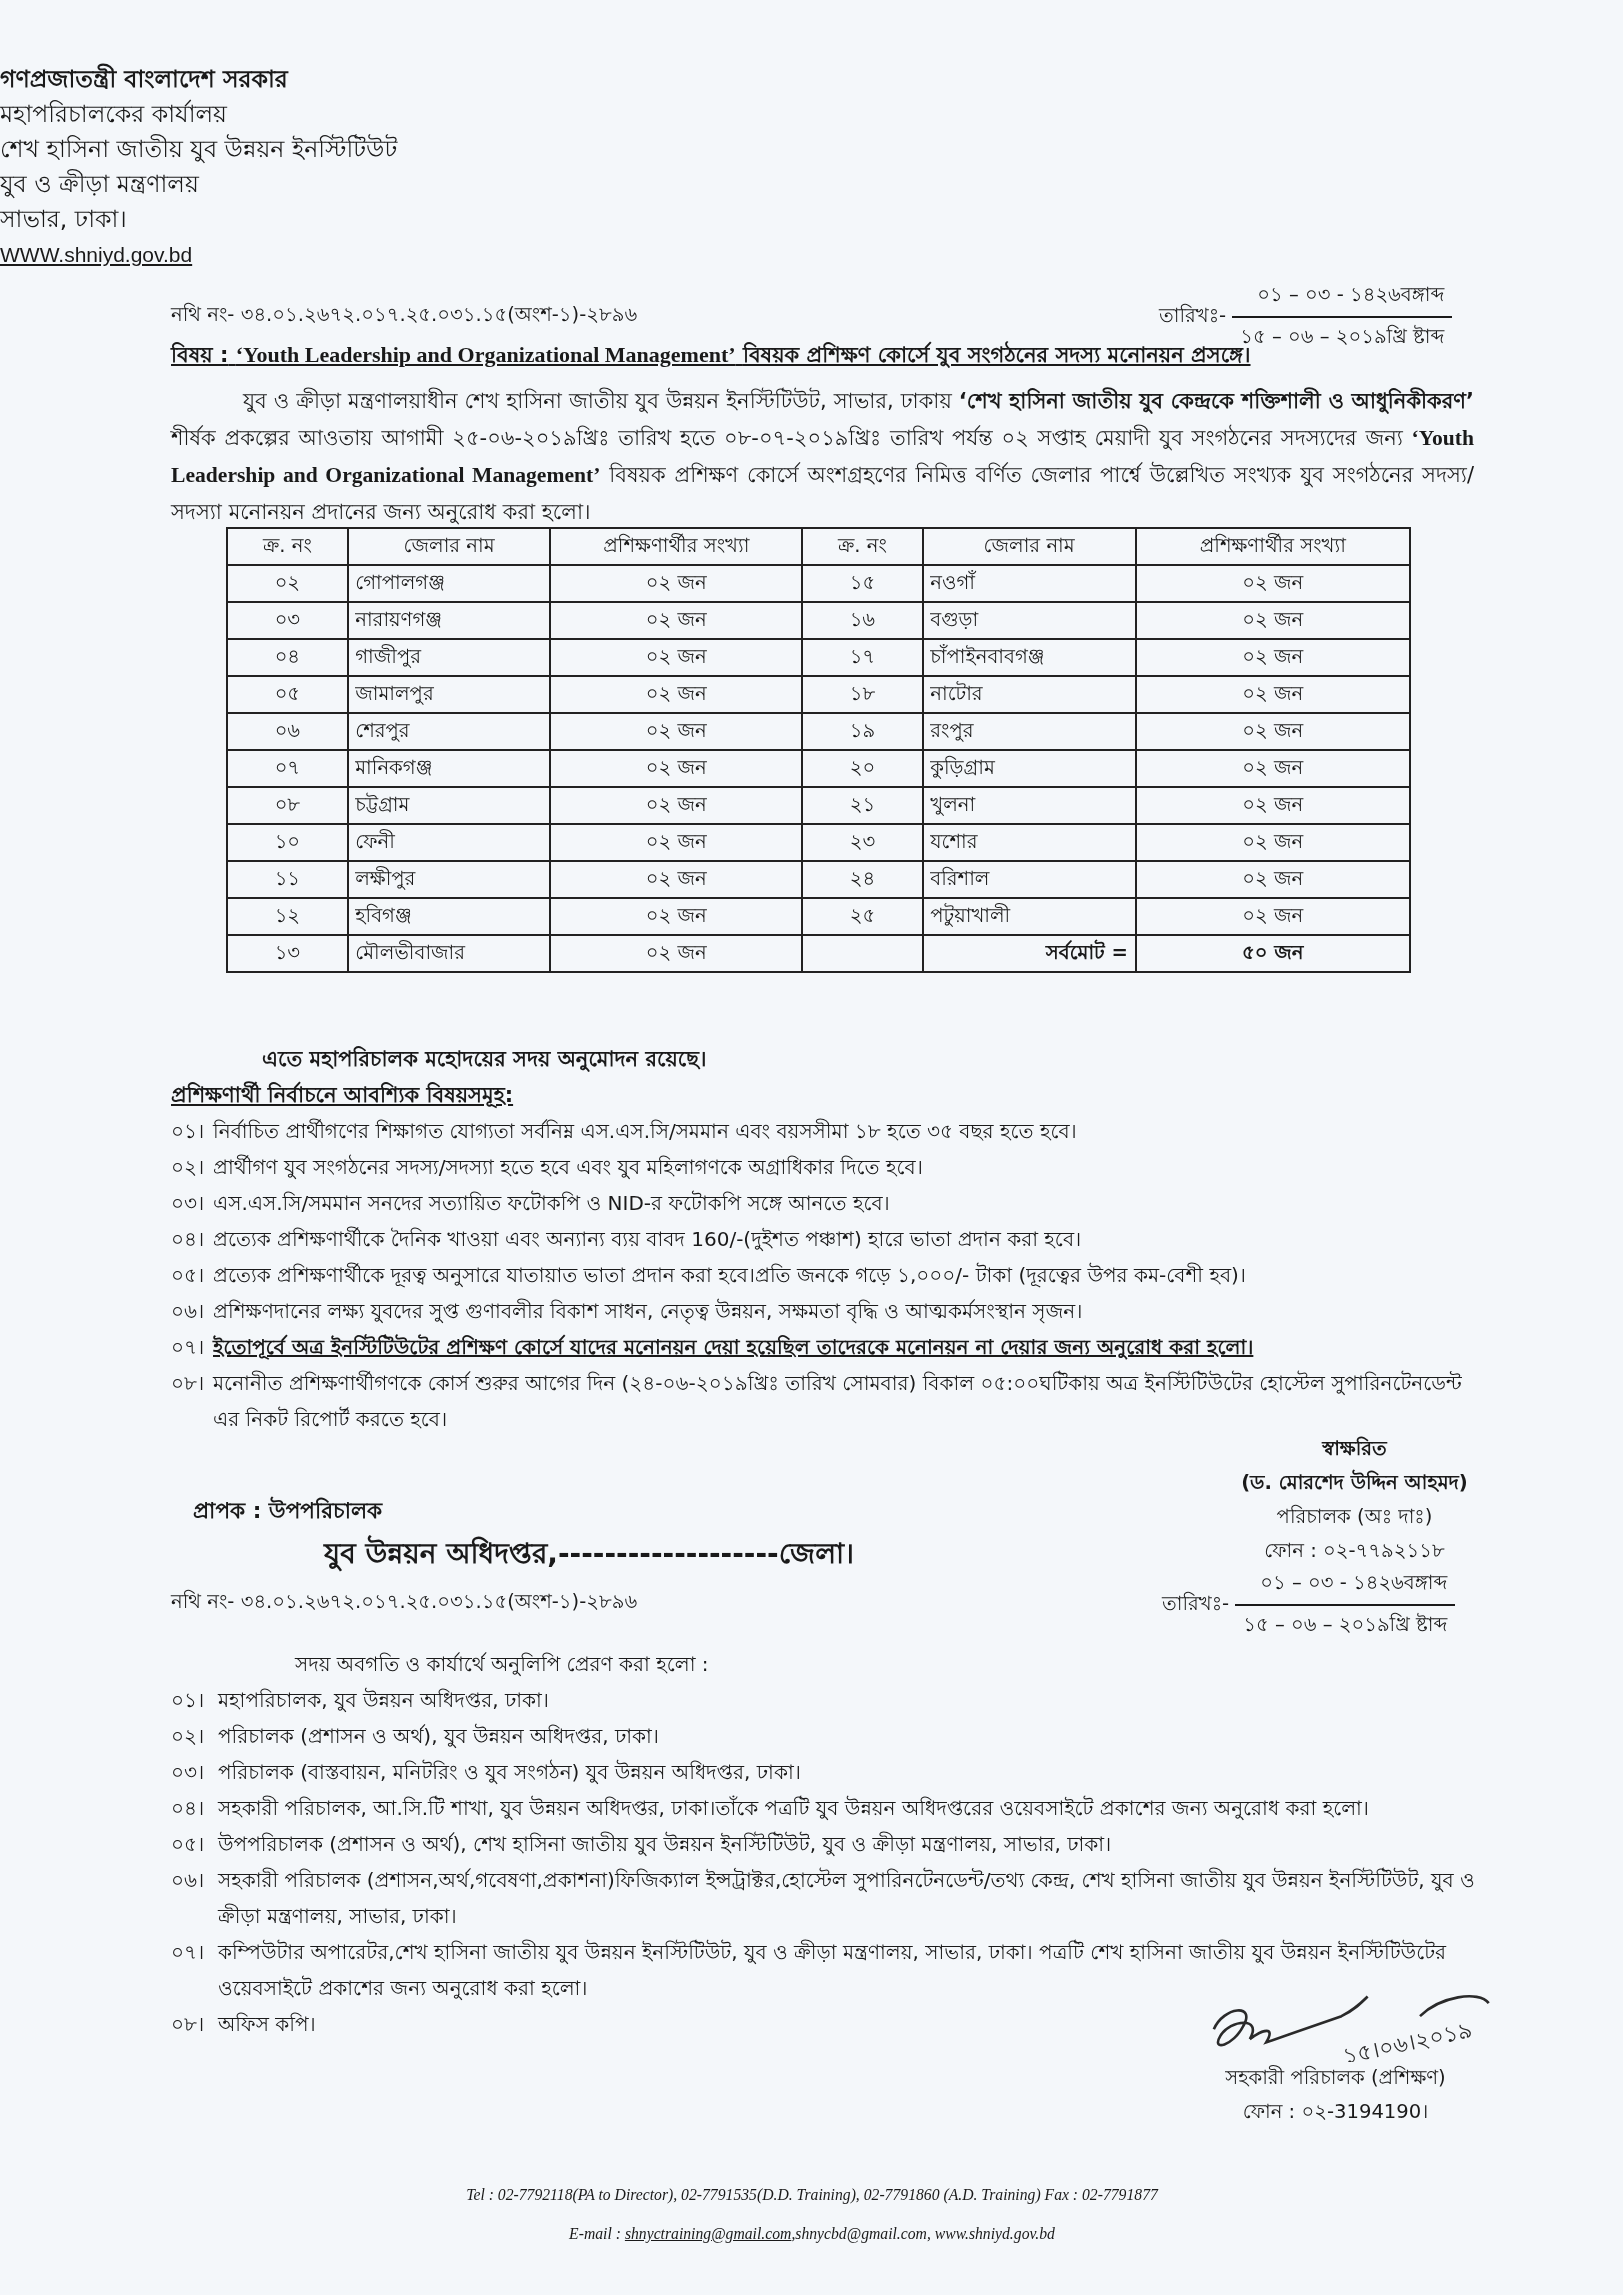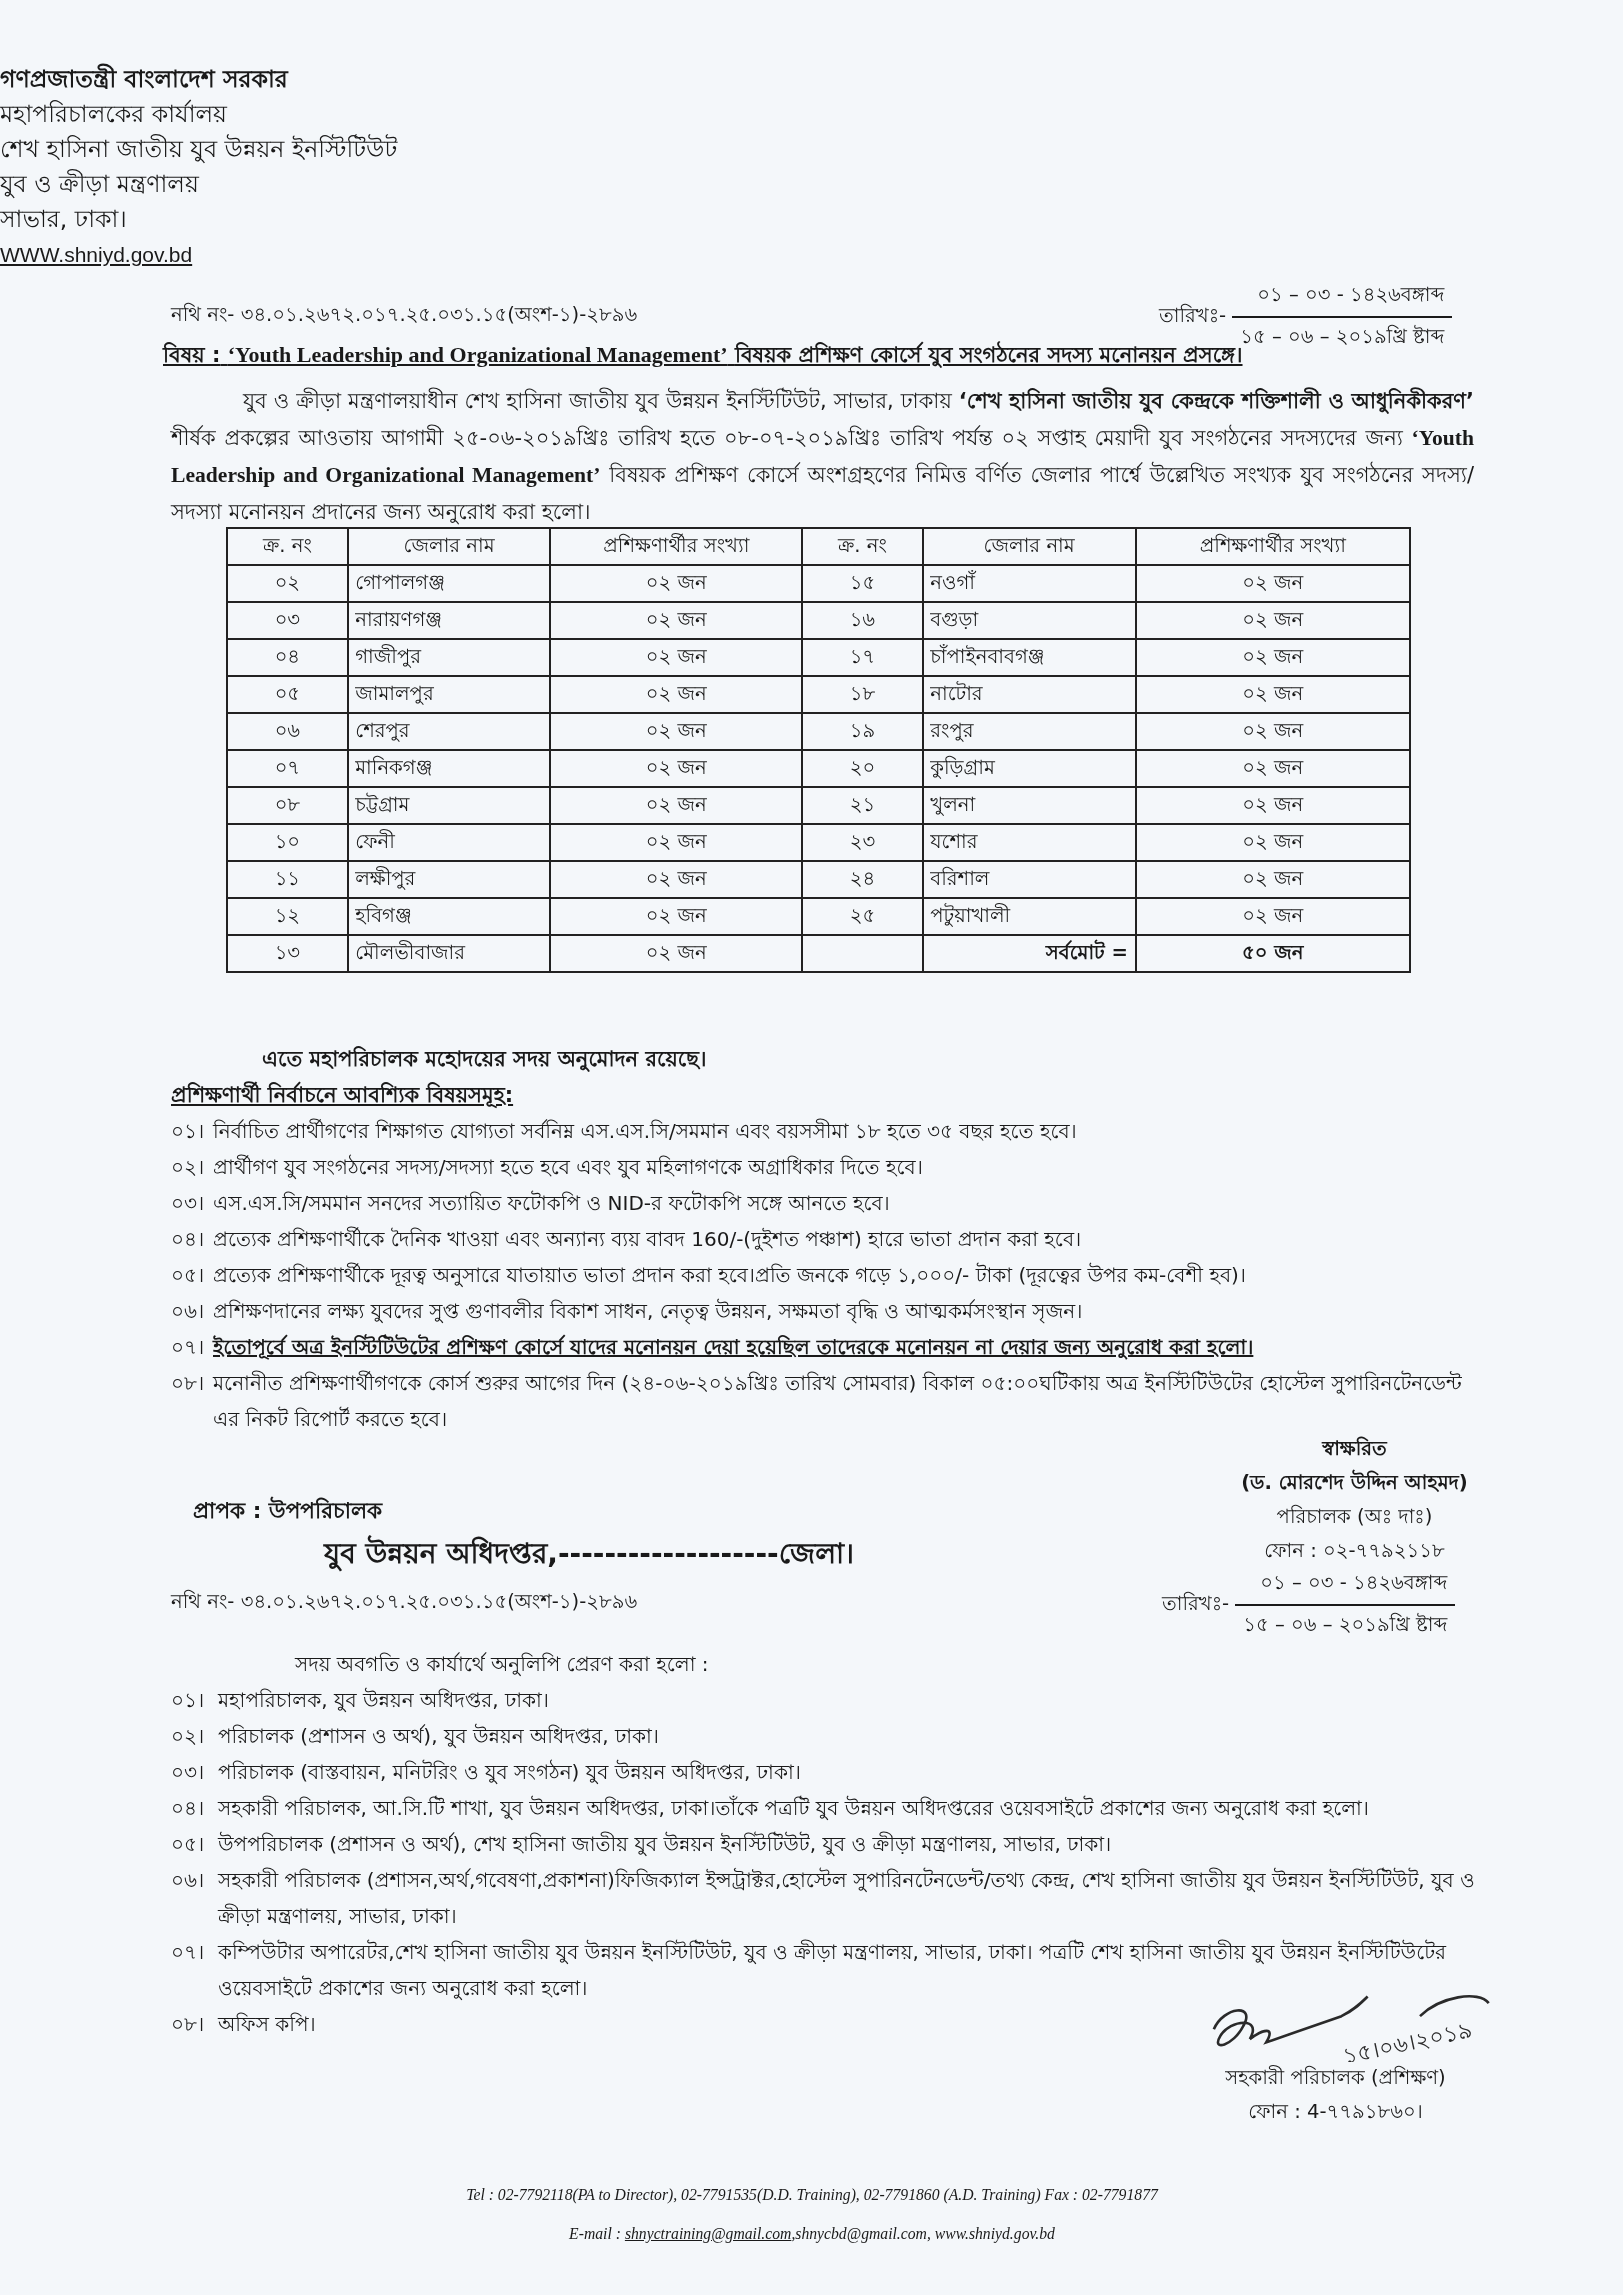--- a/index.html
+++ b/index.html
@@ -11,21 +11,21 @@
     .page { position: absolute; left: 0; top: 0; width: 1624px; height: 2295px; }
     .abs { position: absolute; }
     .hdr { left: 0; width: 1573px; text-align: left; font-size: 23.6px; line-height: 35px; }
     .hdr .bold { font-weight: bold; }
     .hdr .url { text-decoration: underline; font-family: "Liberation Sans", sans-serif; font-size: 21px; }
     .ref { font-size: 19.6px; }
     .datebox { font-size: 19.6px; }
     .datebox .frac { display: inline-block; vertical-align: middle; text-align: center; }
     .datebox .frac .top { padding: 0 7.9px 3.9px; border-bottom: 2px solid #1a1a1a; text-align: right; }
     .datebox .frac .bot { padding: 3.9px 7.9px 0; }
-    .subject { left: 163px; top: 339px; width: 1303px; font-size: 21px; font-weight: bold; text-decoration: underline; white-space: nowrap; }
+    .subject { left: 171px; top: 339px; width: 1303px; font-size: 21px; font-weight: bold; text-decoration: underline; white-space: nowrap; }
     .subject .en { font-family: "Liberation Serif", serif; font-size: 22px; }
     .para { left: 171px; top: 383px; width: 1303px; font-size: 21px; line-height: 37px; text-align: justify; text-indent: 72px; }
     .para .en { font-family: "Liberation Serif", serif; font-weight: bold; font-size: 21.6px; }
     .para b { font-weight: bold; }
     table.alloc { position: absolute; left: 226px; top: 527px; width: 1185px; border-collapse: collapse; font-size: 19.6px; }
     table.alloc th, table.alloc td { border: 2px solid #222; height: 35px; padding: 0 6.5px; }
     table.alloc th { font-weight: normal; text-align: center; height: 35px; }
     table.alloc td.sl { text-align: center; }
     table.alloc td.nm { text-align: left; }
     table.alloc td.ct { text-align: center; }
@@ -303,21 +303,21 @@
     </div>
 
   <svg class="abs signature" viewBox="0 0 440 110">
     <path d="M15 60 C 30 25, 80 20, 60 55 C 45 85, 10 95, 25 70 C 40 45, 90 40, 70 75 M 70 75 C 90 60, 110 55, 95 80 L 210 40 C 230 30, 240 20, 250 10" fill="none" stroke="#2a2a2a" stroke-width="4"></path>
     <text x="210" y="95" font-size="34" fill="#2a2a2a" transform="rotate(-12 300 80)" font-family="DejaVu Sans, sans-serif">১৫।০৬।২০১৯</text>
     <path d="M330 40 C 360 10, 420 0, 435 20" fill="none" stroke="#2a2a2a" stroke-width="4"></path>
   </svg>
 
   <div class="abs sign2">
     <div>সহকারী পরিচালক (প্রশিক্ষণ)</div>
-    <div>ফোন : 4-৭৭৯১৮৬০।</div>
+    <div>ফোন : ০২-3194190।</div>
   </div>
 
   <div class="abs footer" style="top:2186px;">Tel : 02-7792118(PA to Director), 02-7791535(D.D. Training),  02-7791860 (A.D. Training) Fax : 02-7791877</div>
   <div class="abs footer" style="top:2225px;">
     <span>E-mail : </span><span class="u">shnyctraining@gmail.com</span><span>,shnycbd@gmail.com, www.shniyd.gov.bd</span>
   </div>
 </div>
 
 
 </body></html>

